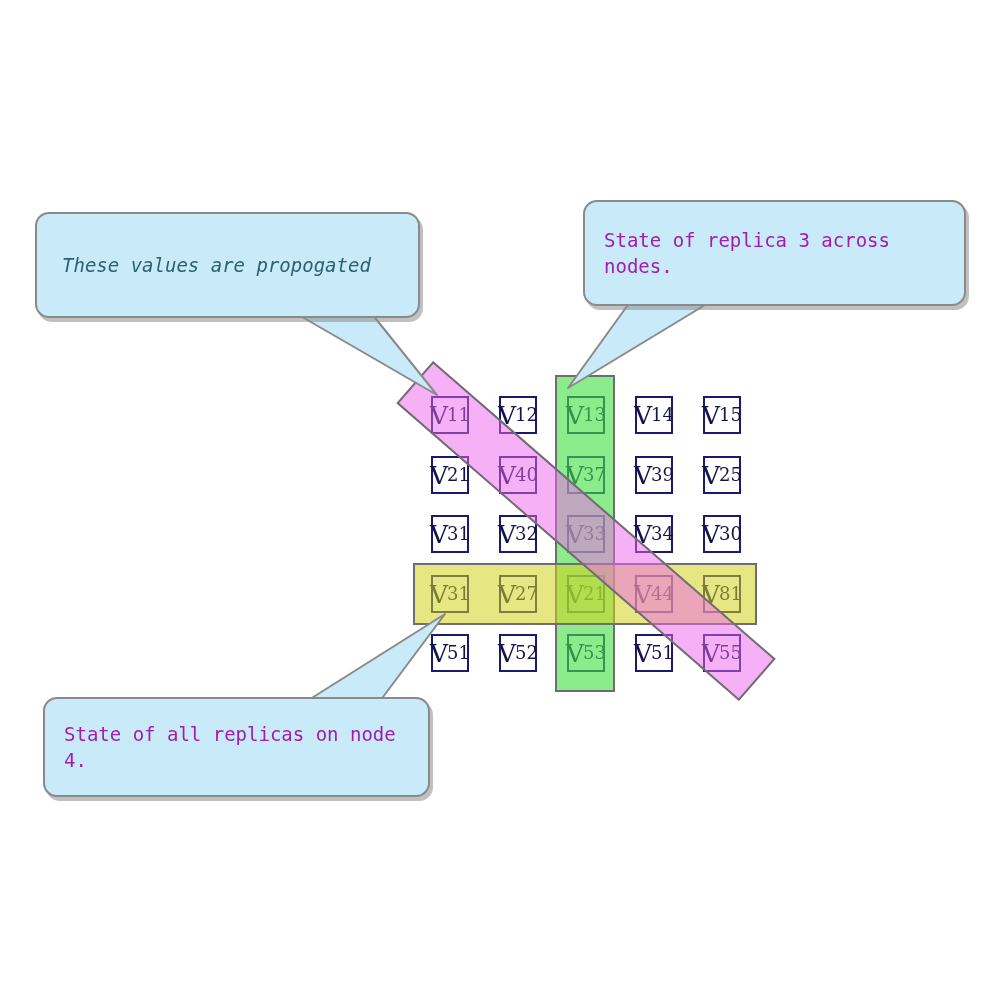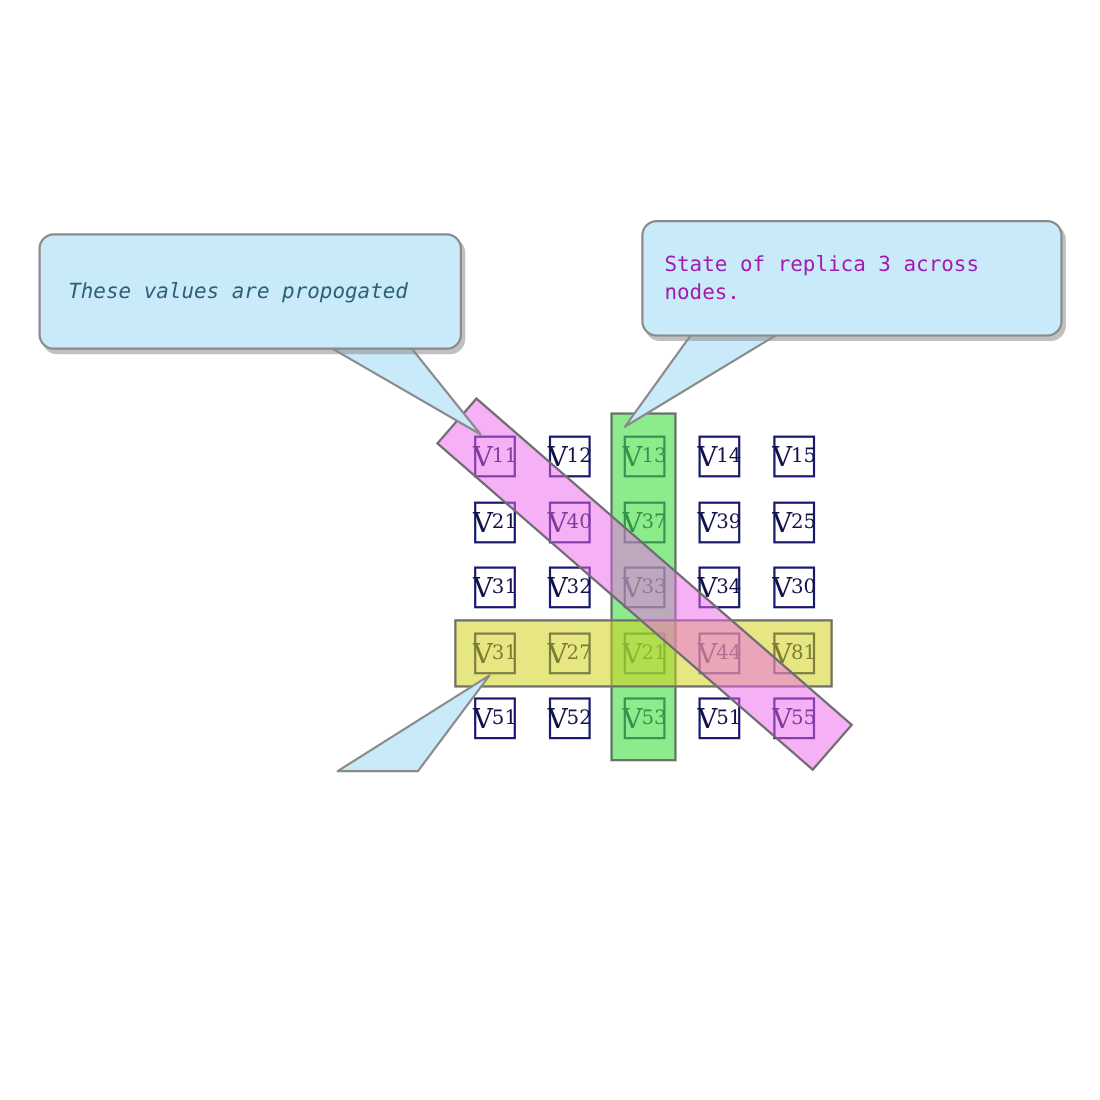--- a/index.html
+++ b/index.html
@@ -156,14 +156,17 @@
   </svg>
 
   <div id="callout-gossip" class="callout">
     <div>These values are propogated</div>
   </div>
 
   <div id="callout-replica3" class="callout">
     <div>State of replica 3 across nodes.</div>
   </div>
 
+  <div id="callout-node4" class="callout">
+    <div>State of all replicas on node 4.</div>
+  </div>
 
 </div>
 
 </body></html>

